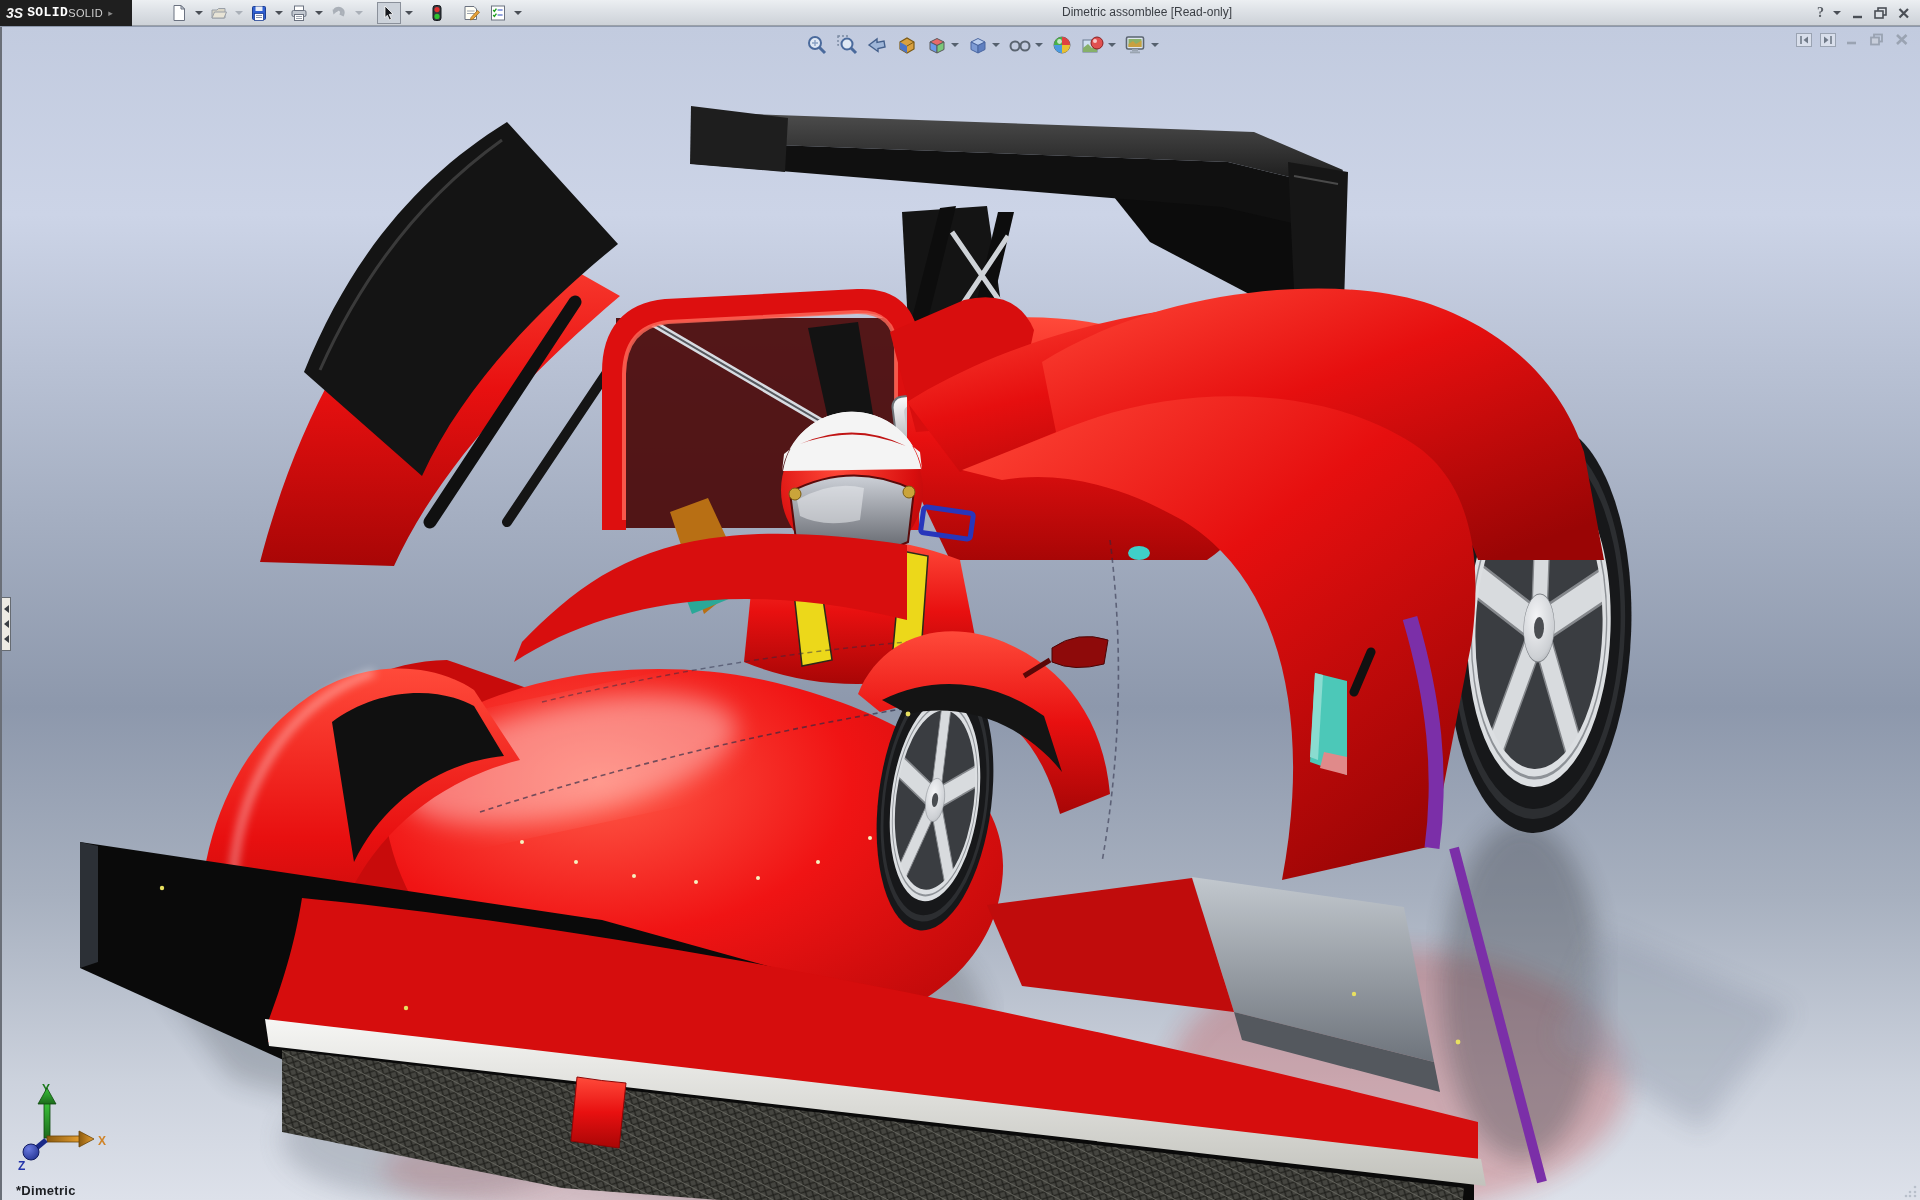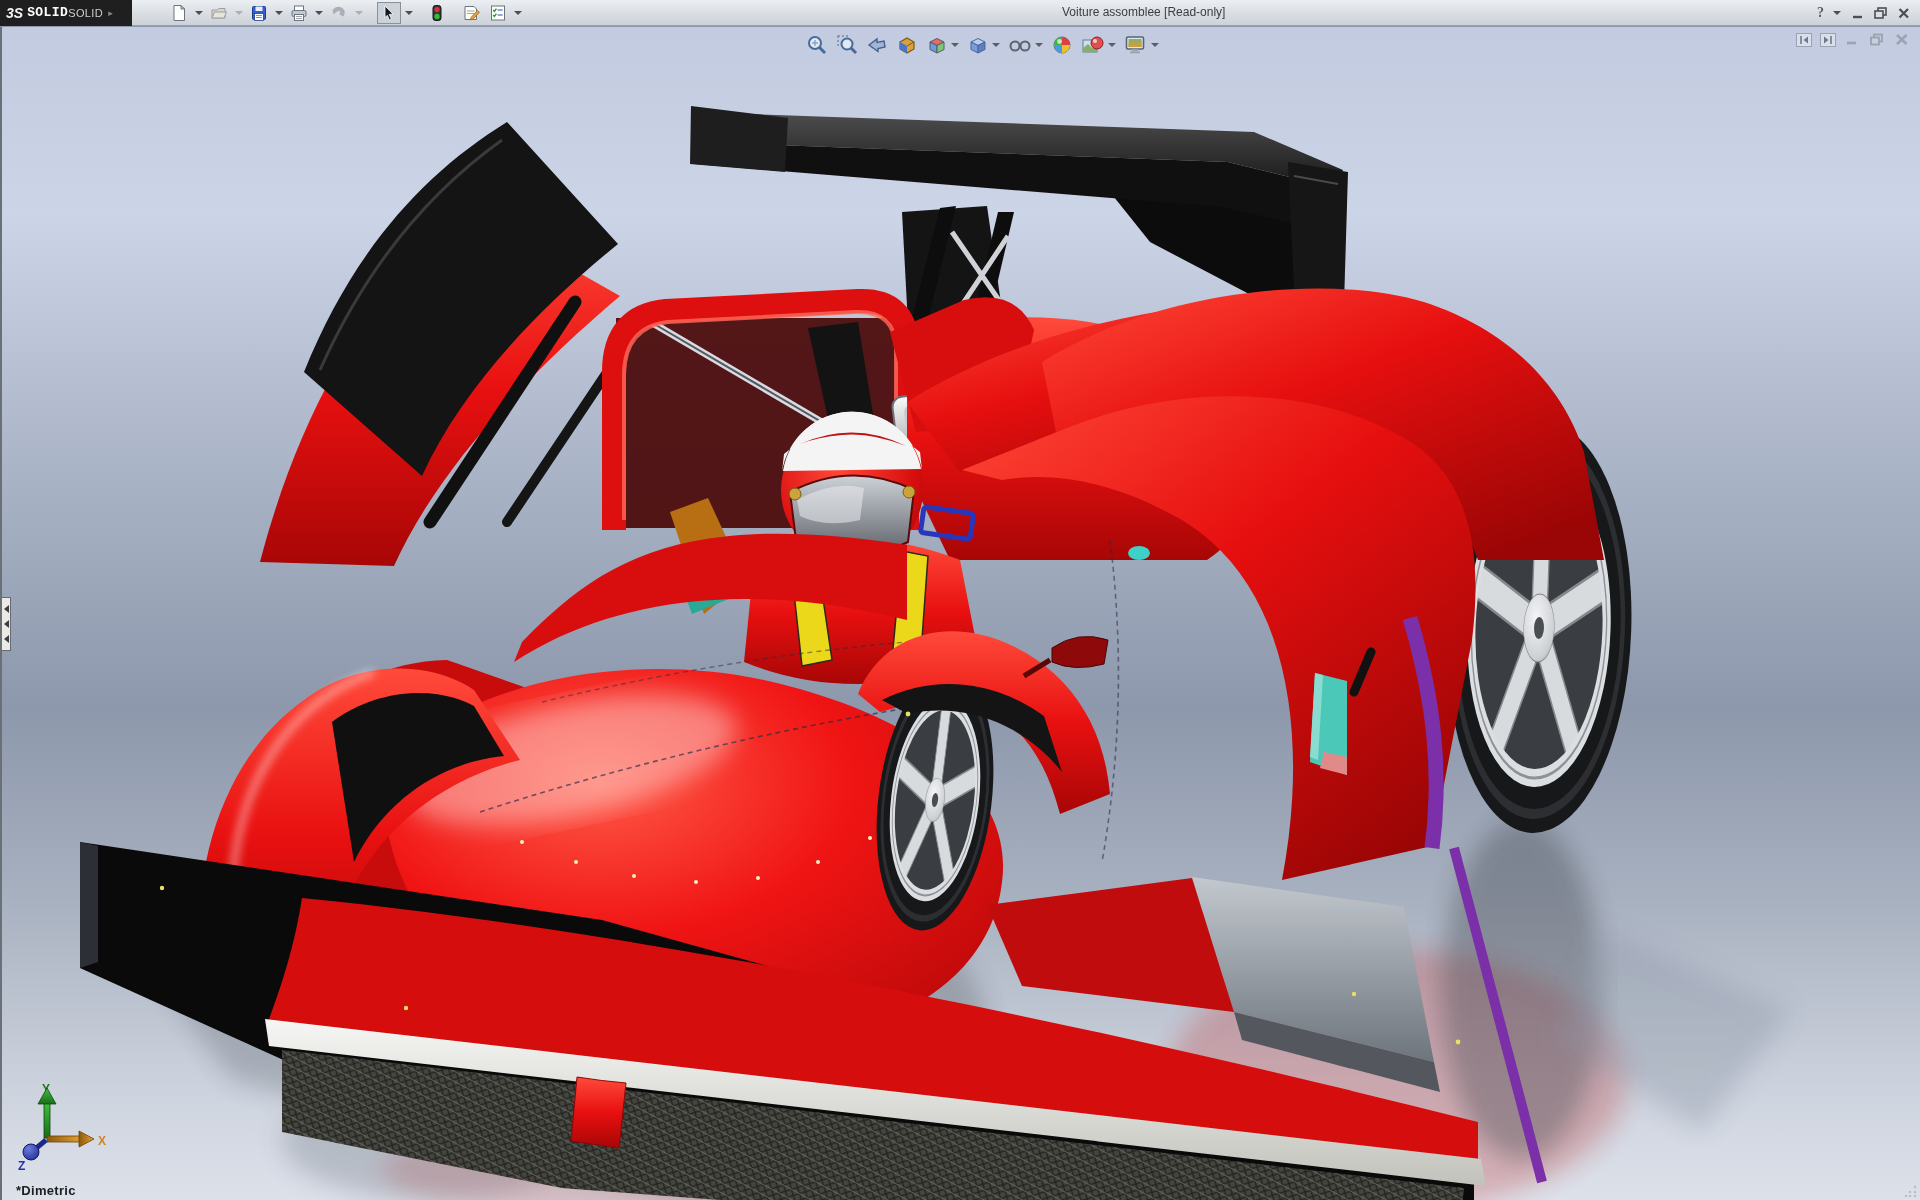--- a/index.html
+++ b/index.html
@@ -142,21 +142,21 @@
           <rect x="2.5" y="2" width="13" height="14" fill="#ffffff" stroke="#6b7280"></rect>
           <path d="M4.2 6 L5.4 7.4 L7.4 4.6" fill="none" stroke="#1fa01f" stroke-width="1.4"></path>
           <path d="M4.2 11 L5.4 12.4 L7.4 9.6" fill="none" stroke="#1fa01f" stroke-width="1.4"></path>
           <line x1="8.6" y1="6" x2="13.6" y2="6" stroke="#4a66c8" stroke-width="1.2"></line>
           <line x1="8.6" y1="11" x2="13.6" y2="11" stroke="#4a66c8" stroke-width="1.2"></line>
         </svg>
       </span>
         <span class="caret"></span>
     </div>
 
-    <span id="titletext">Voiture assomblee [Read-only]</span>
+    <span id="titletext">Dimetric assomblee [Read-only]</span>
 
     <div id="wincontrols">
       <span id="help-glyph">?</span>
       <span class="caret"></span>
       <svg width="16" height="16">
         <line x1="3" y1="12" x2="12" y2="12" stroke="#4a4f56" stroke-width="2.4"></line>
       </svg>
       <svg width="18" height="16">
         <rect x="6" y="3" width="8" height="7" fill="none" stroke="#4a4f56" stroke-width="1.6"></rect>
         <rect x="3" y="6" width="8" height="7" fill="#dde1e6" stroke="#4a4f56" stroke-width="1.6"></rect>

